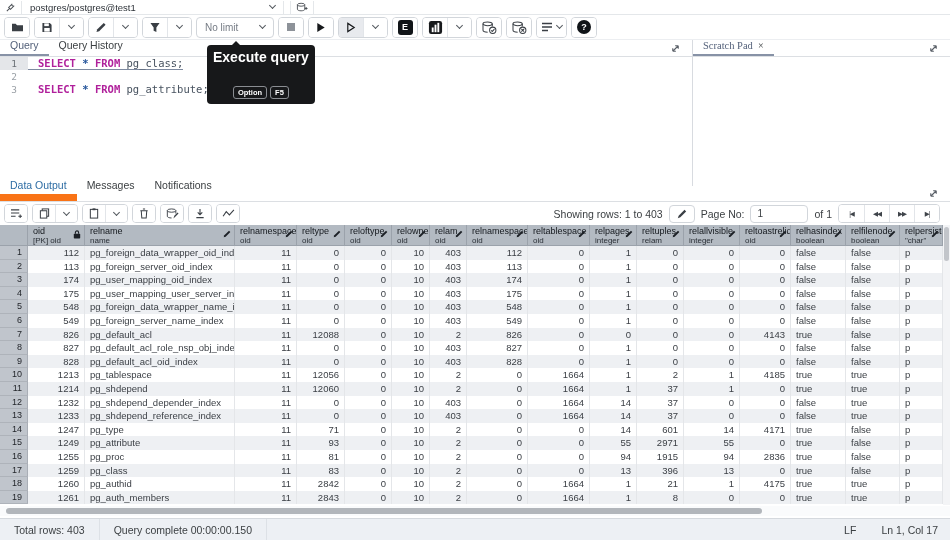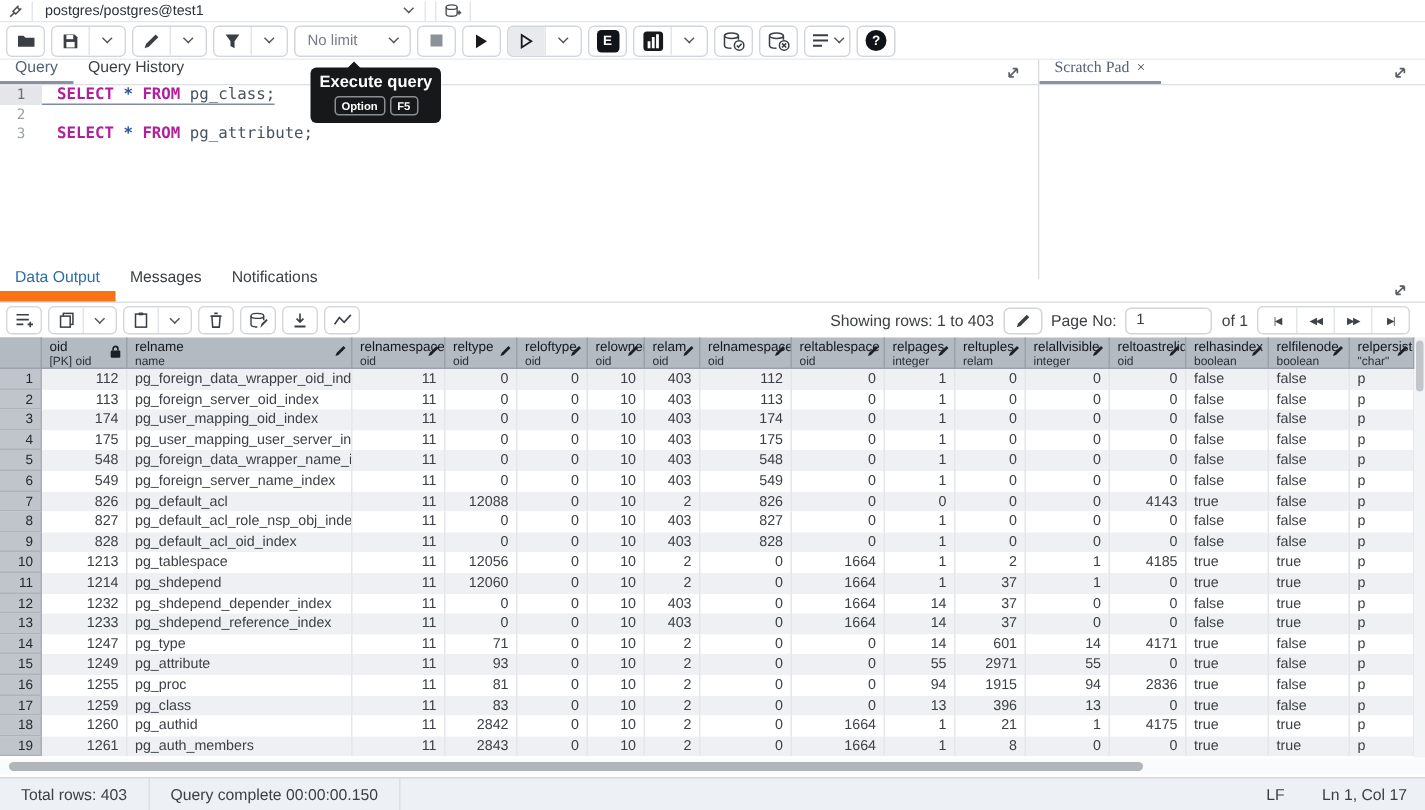--- a/index.html
+++ b/index.html
@@ -36,22 +36,22 @@
   .blk-badge { width:15px; height:15px; background:#101418; border-radius:3px; color:#fff;
     font-size:9px; font-weight:bold; display:flex; align-items:center; justify-content:center; }
   .help-circle { width:14px; height:14px; background:#101418; border-radius:50%; color:#fff;
     font-size:9px; font-weight:bold; display:flex; align-items:center; justify-content:center; }
 
   
   #exec-tooltip { position:absolute; left:207px; top:45px; background:#17181a; color:#fff;
     border-radius:4px; padding:4px 6px 5px 6px; z-index:50; text-align:center; }
   #exec-tooltip:before { content:""; position:absolute; top:-4px; left:24px; border-left:5px solid transparent;
     border-right:5px solid transparent; border-bottom:5px solid #17181a; }
-  .tt-label { font-size:11px; font-weight:bold; white-space:nowrap; }
-  .tt-keys { display:flex; gap:3px; justify-content:center; margin-top:3px; }
+  .tt-label { font-size:14px; font-weight:bold; white-space:nowrap; }
+  .tt-keys { display:flex; gap:3px; justify-content:center; margin-top:21px; }
   .tt-key { border:1px solid #8a8d92; border-radius:3px; font-size:7.5px; font-weight:bold;
     padding:1px 4px; color:#fff; }
 
   
   #editor-region { position:absolute; left:0; top:40px; width:950px; height:146px; background:#fff; }
   #panel-divider { position:absolute; left:692px; top:0; width:1px; height:146px; background:#d8dbe0; }
   .tabrow { position:absolute; top:0; height:17px; display:flex; align-items:flex-end;
     border-bottom:1px solid #dcdfe3; background:#fff; }
   #query-tabrow { left:0; width:692px; }
   #scratch-tabrow { left:693px; width:257px;font-family:Liberation Serif, serif; }

